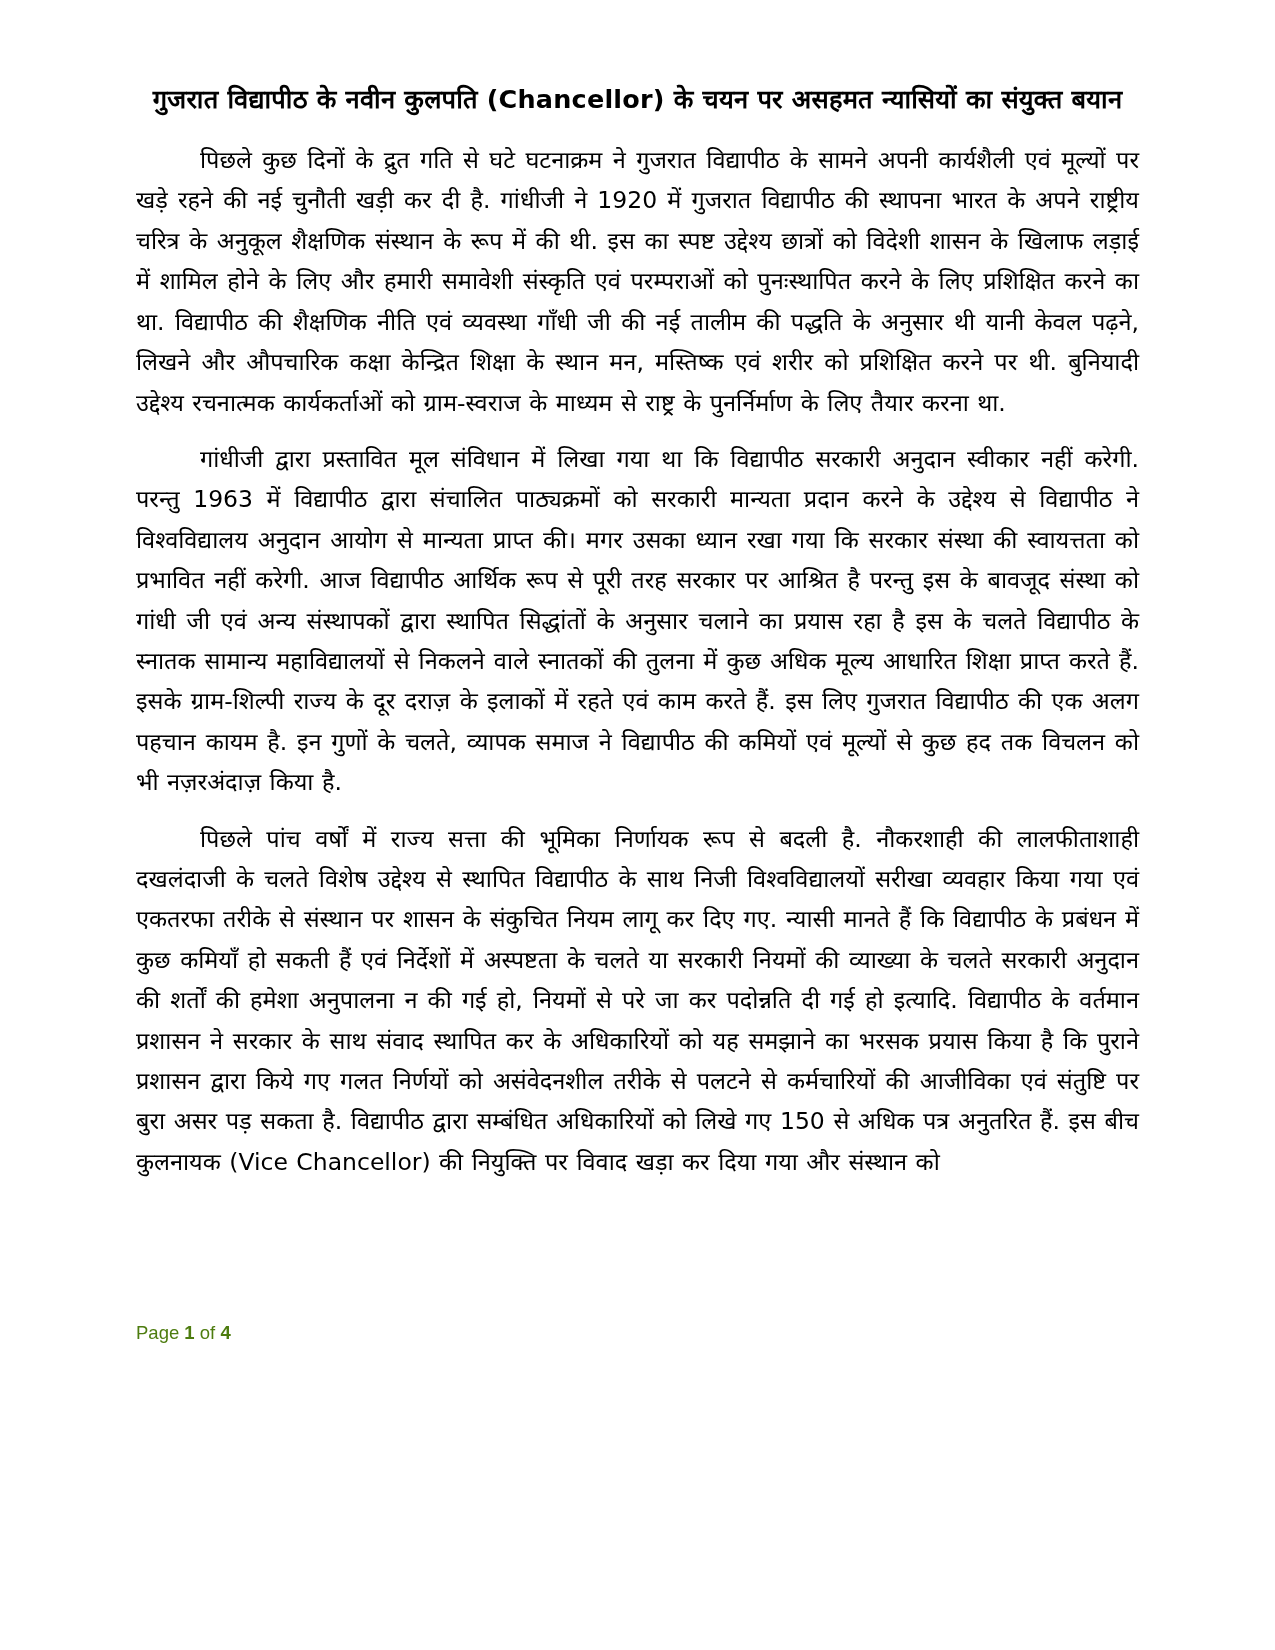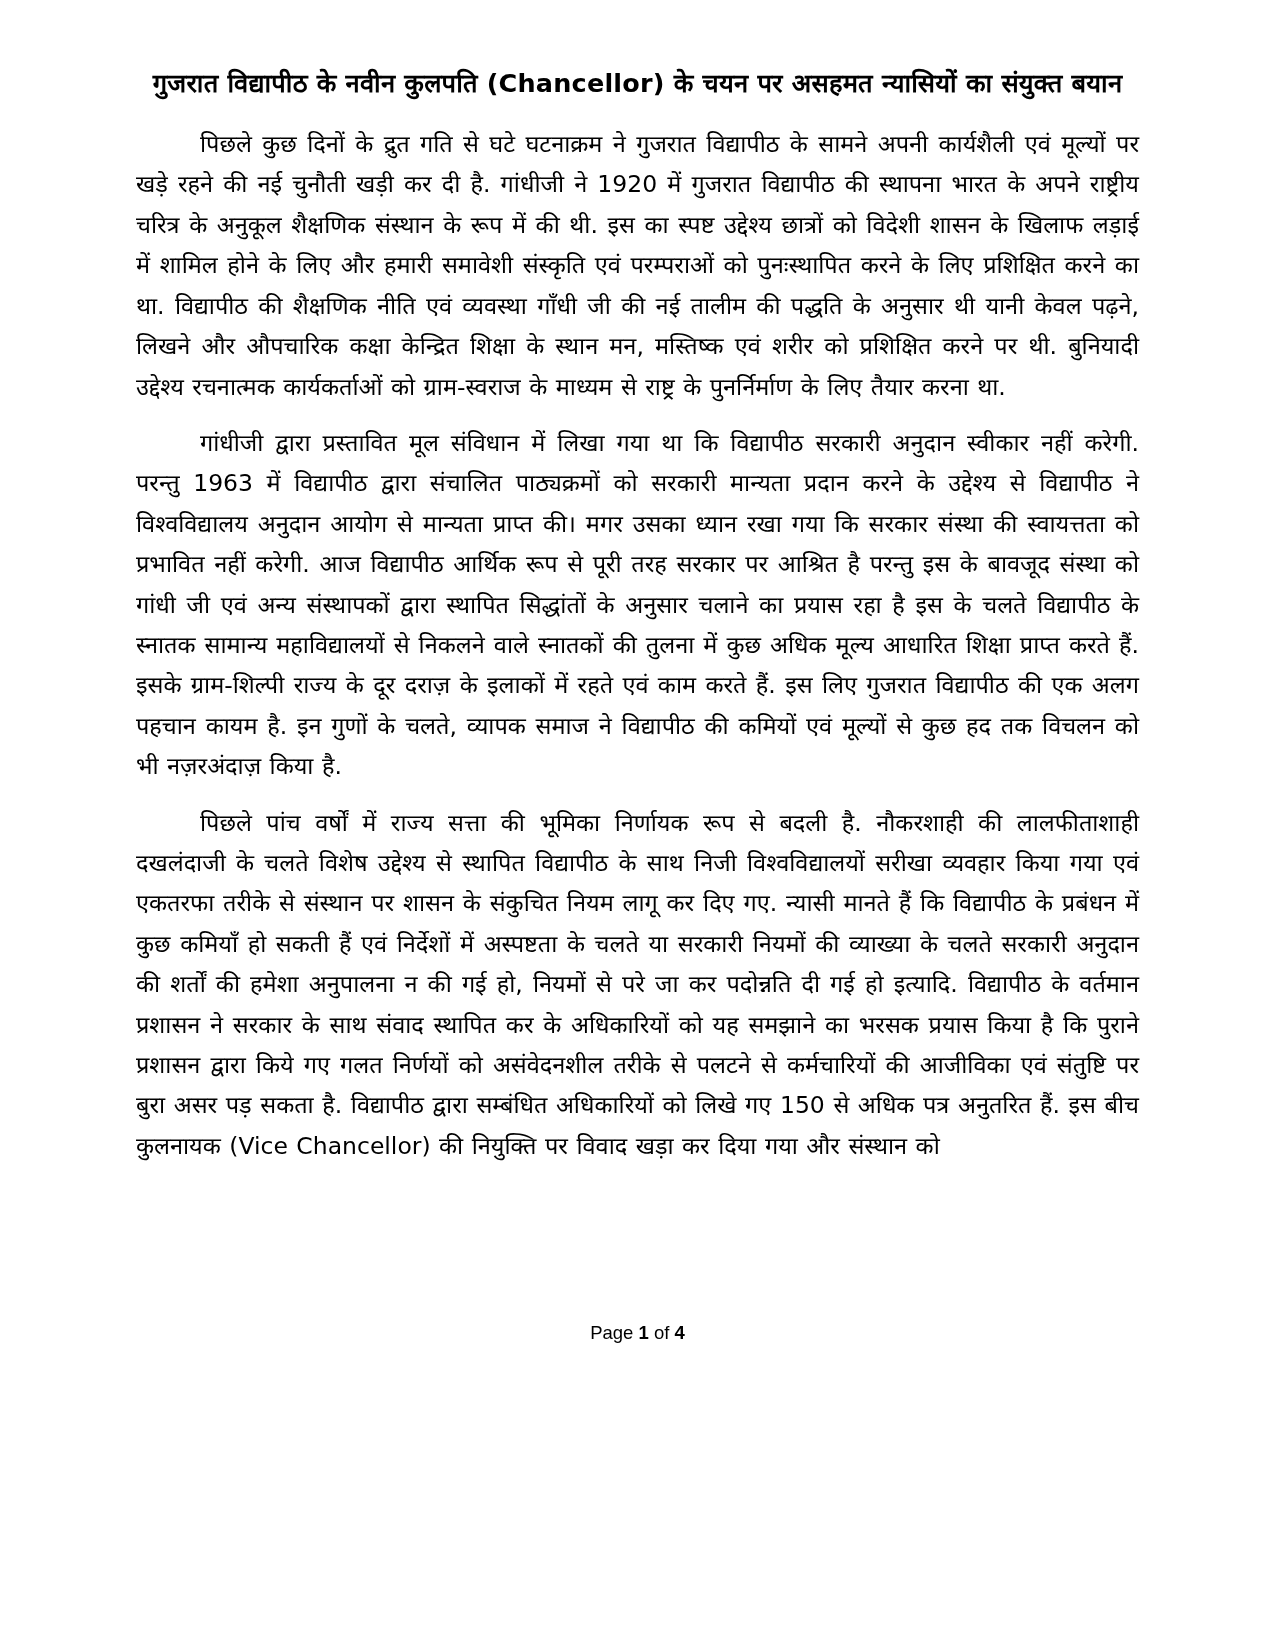--- a/index.html
+++ b/index.html
@@ -12,21 +12,21 @@
     height: 1650px;
     font-family: "DejaVu Sans", sans-serif;
     color: #000000;
     position: relative;
     overflow: hidden;
   }
   .page {
     box-sizing: border-box;
     width: 1275px;
     height: 1404px;
-    padding: 62px 136px 40px 136px;
+    padding: 78px 136px 40px 136px;
     position: relative;
   }
   .doc-title {
     font-size: 25.5px;
     font-weight: bold;
     text-align: center;
     line-height: 1.65;
     letter-spacing: 0.2px;
     margin: 0 0 20px 0;
     padding: 0 16px;
@@ -43,22 +43,22 @@
   .para:last-of-type {
     margin-bottom: 0;
   }
   .footer {
     position: absolute;
     left: 136px;
     right: 136px;
     bottom: 60px;
     font-size: 18.5px;
     font-family: "Liberation Sans", sans-serif;
-    text-align: center;
-    color: #000000;
+    text-align: left;
+    color: #4d7c0f;
   }
   .footer b {
     font-weight: bold;
   }
 </style>
 </head>
 <body>
 
 <div class="page">
 

